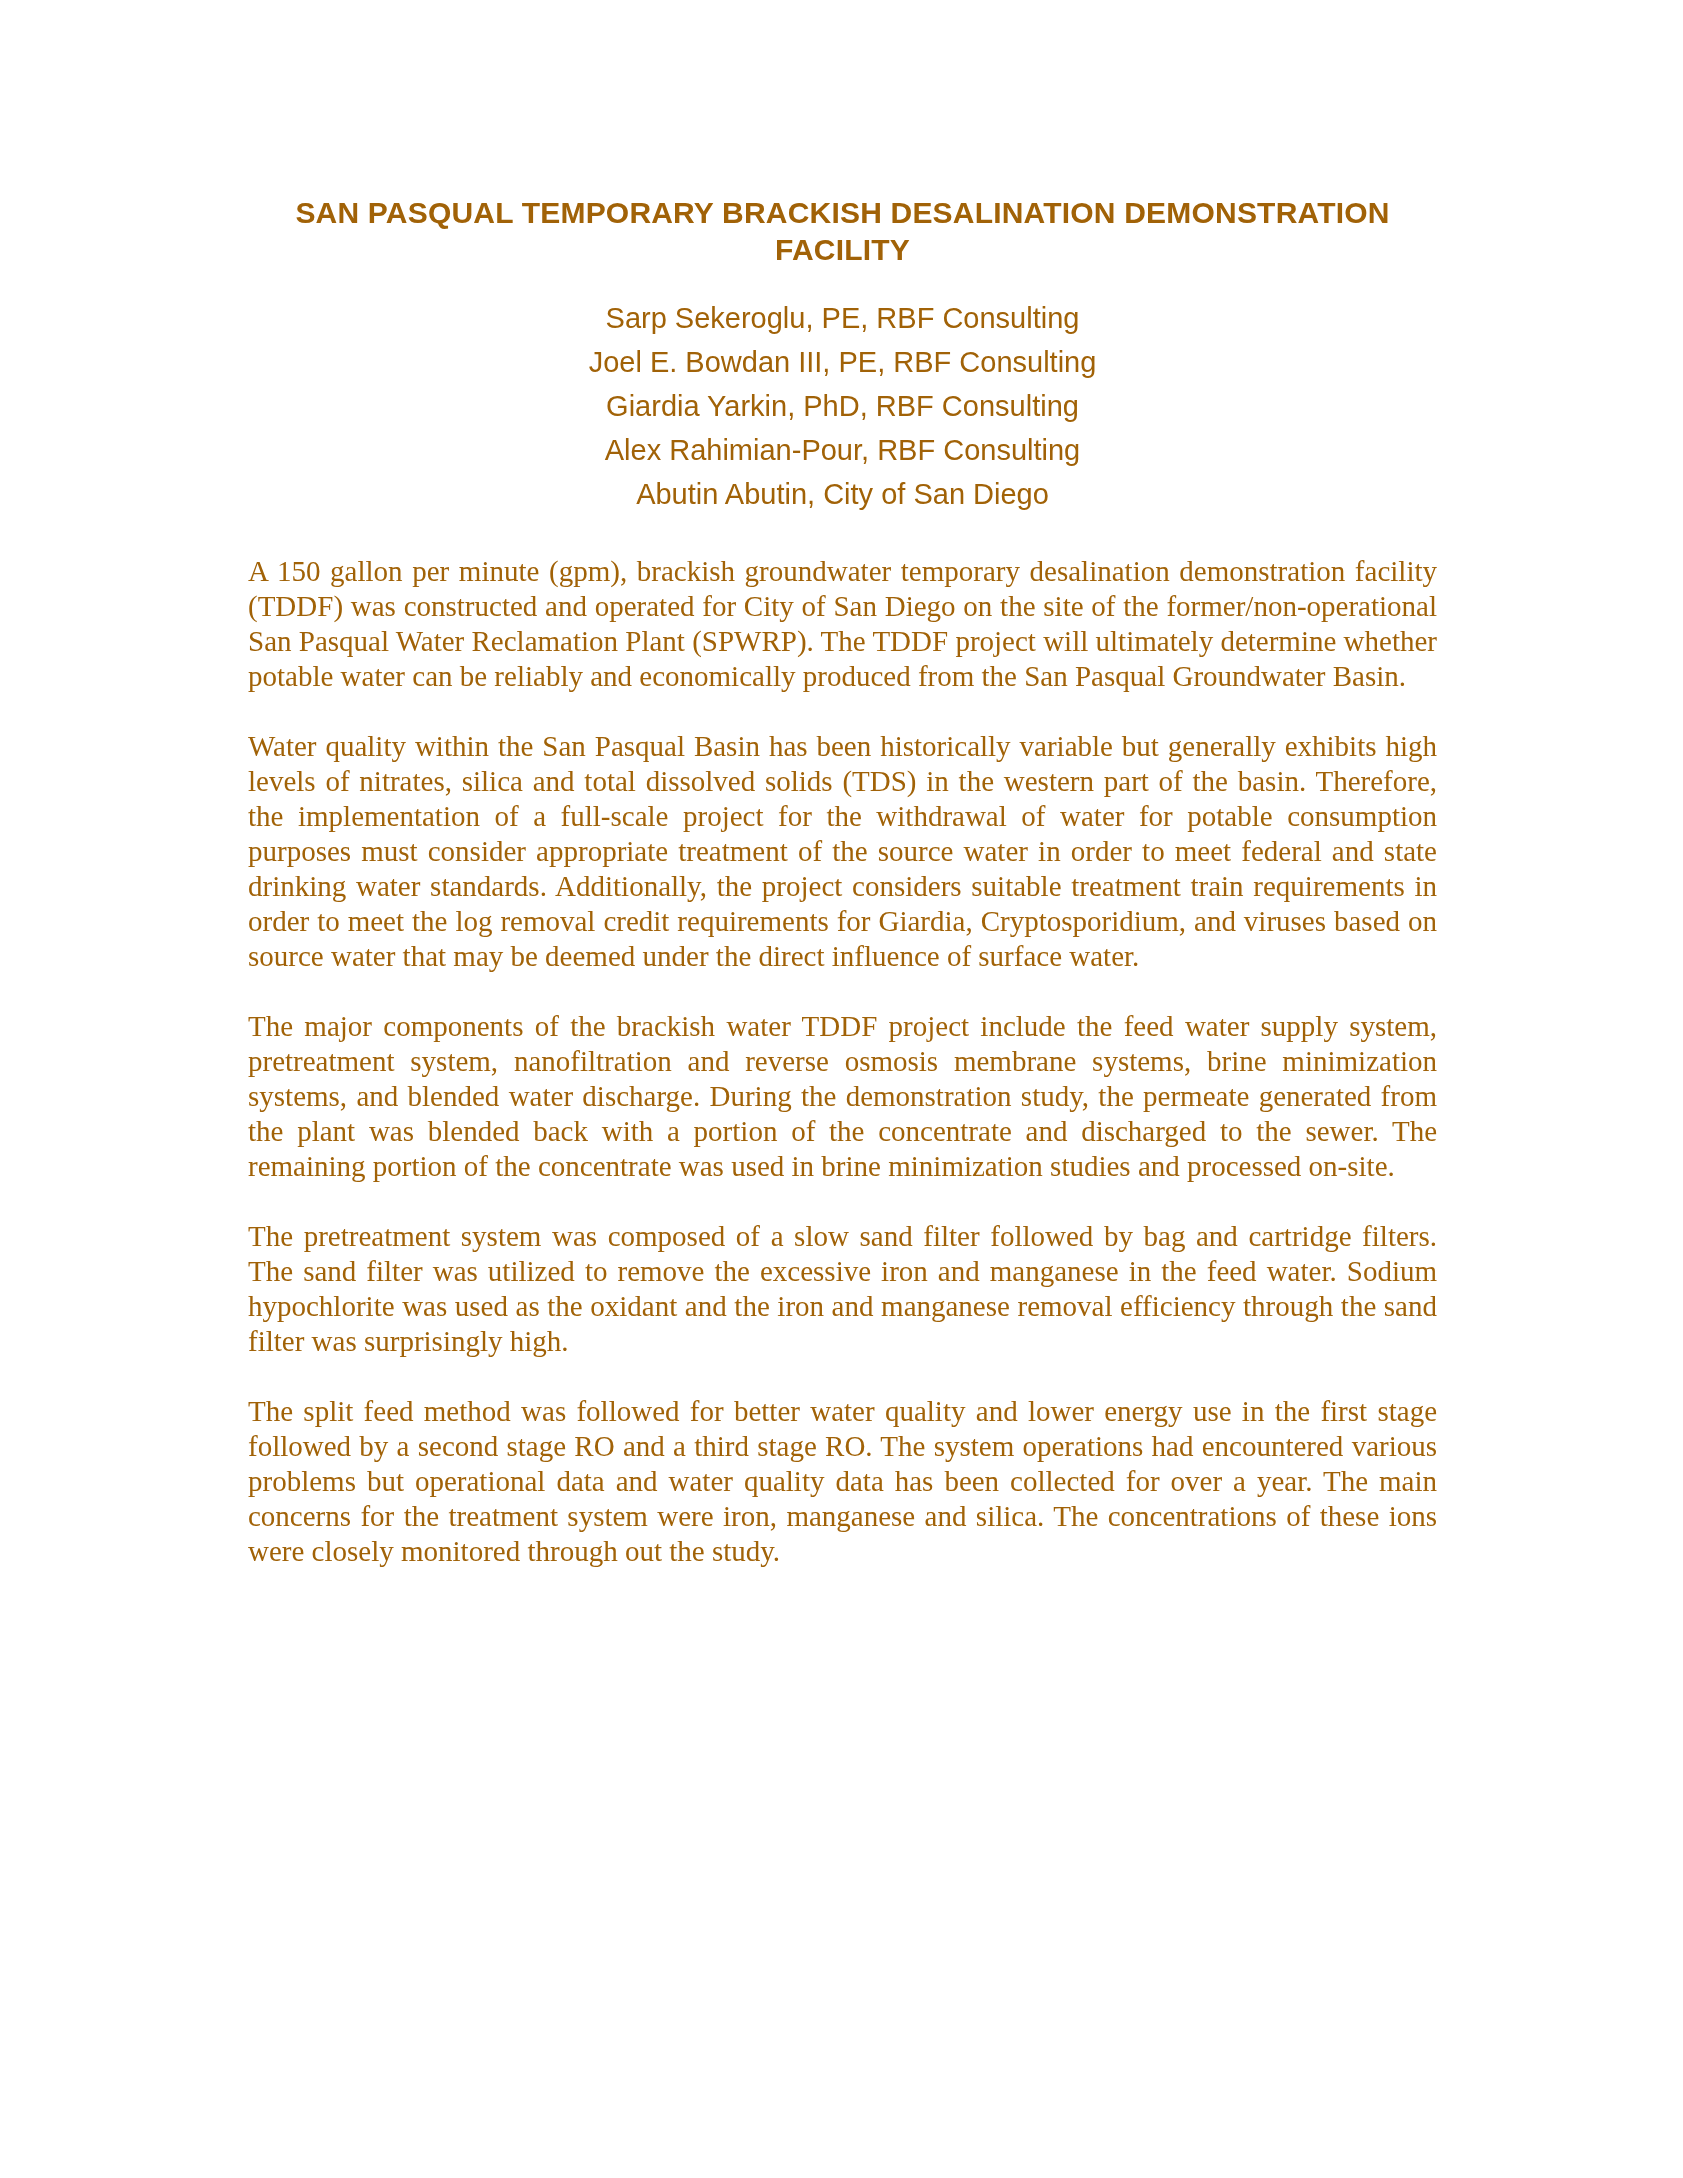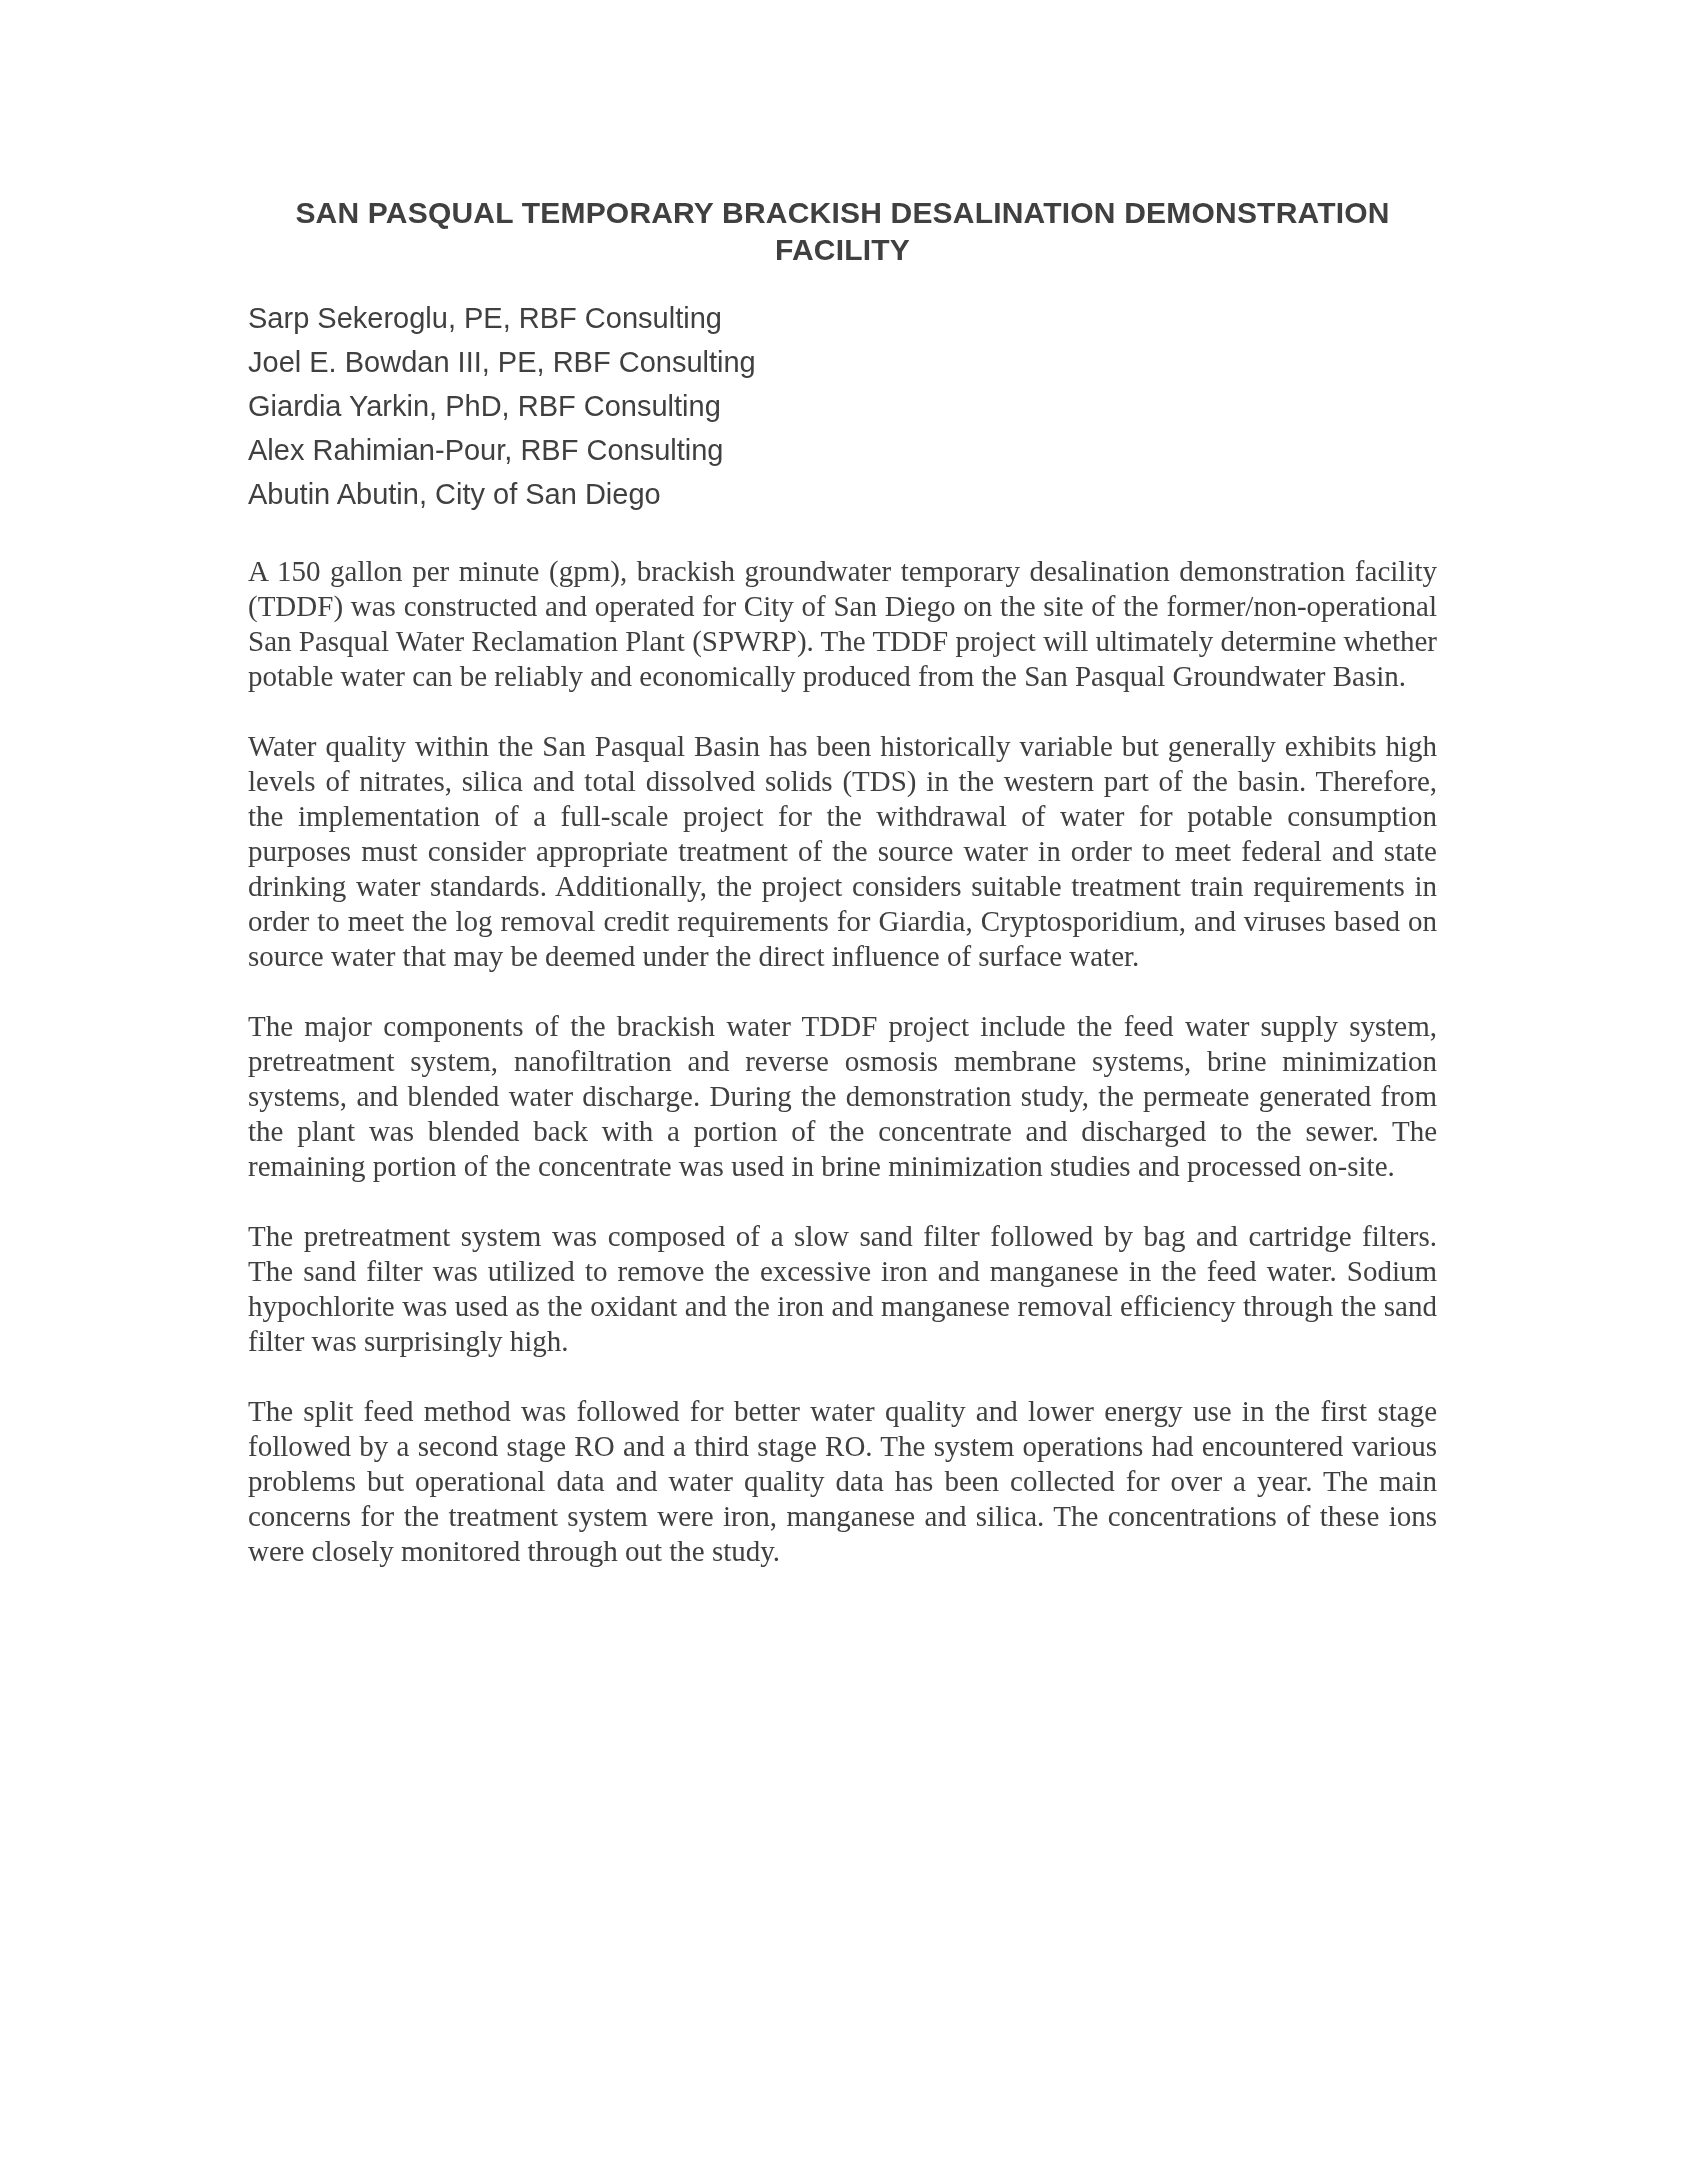--- a/index.html
+++ b/index.html
@@ -5,38 +5,39 @@
   html, body {
     margin: 0;
     padding: 0;
     background: #ffffff;
   }
   .page {
     position: relative;
     width: 1683px;
     height: 2178px;
     background: #ffffff;
-    color: #404040;
+    color: #a16207;
     box-sizing: border-box;
     padding: 194px 246px 0 248px;
     font-family: "Liberation Sans", "DejaVu Sans", sans-serif;
     overflow: hidden;
   }
   .doc-title {
     margin: 0;
     font-size: 30px;
     font-weight: bold;
     line-height: 37px;
     text-align: center;
     letter-spacing: 0.2px;
   }
   .authors {
     margin-top: 28px;
     font-size: 29px;
     line-height: 44px;
+    text-align: center;
   }
   .abstract {
     margin-top: 38px;
     font-size: 29px;
     line-height: 35px;
     text-align: justify;
     text-justify: inter-word;
     font-family: Liberation Serif, serif;
   }
   .abstract p {

